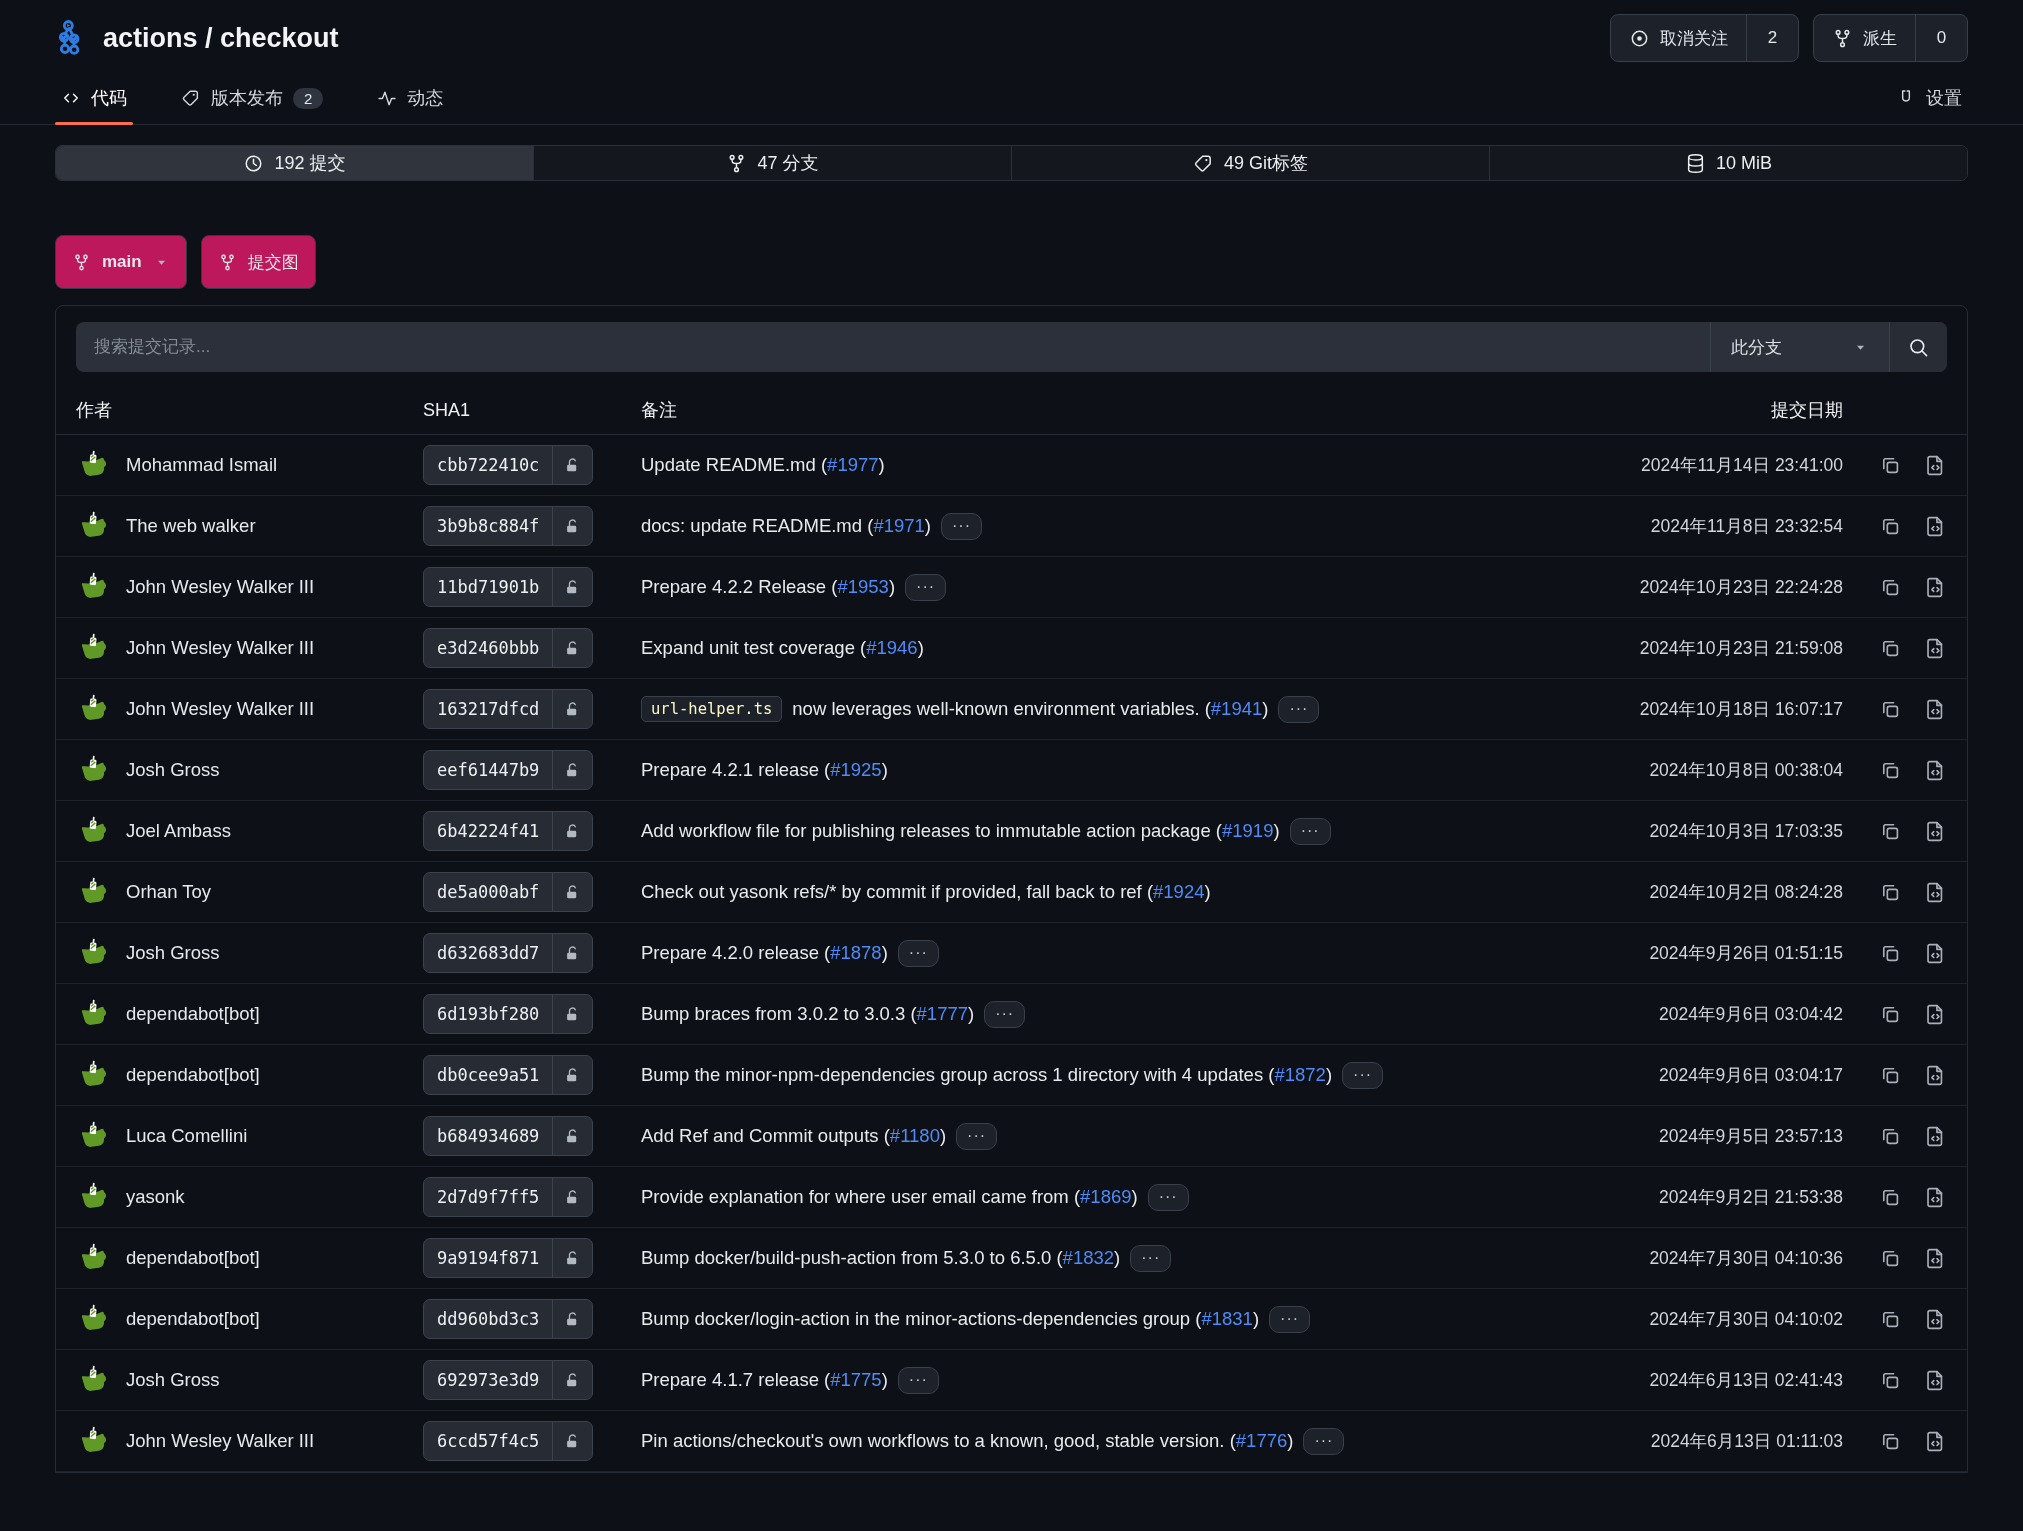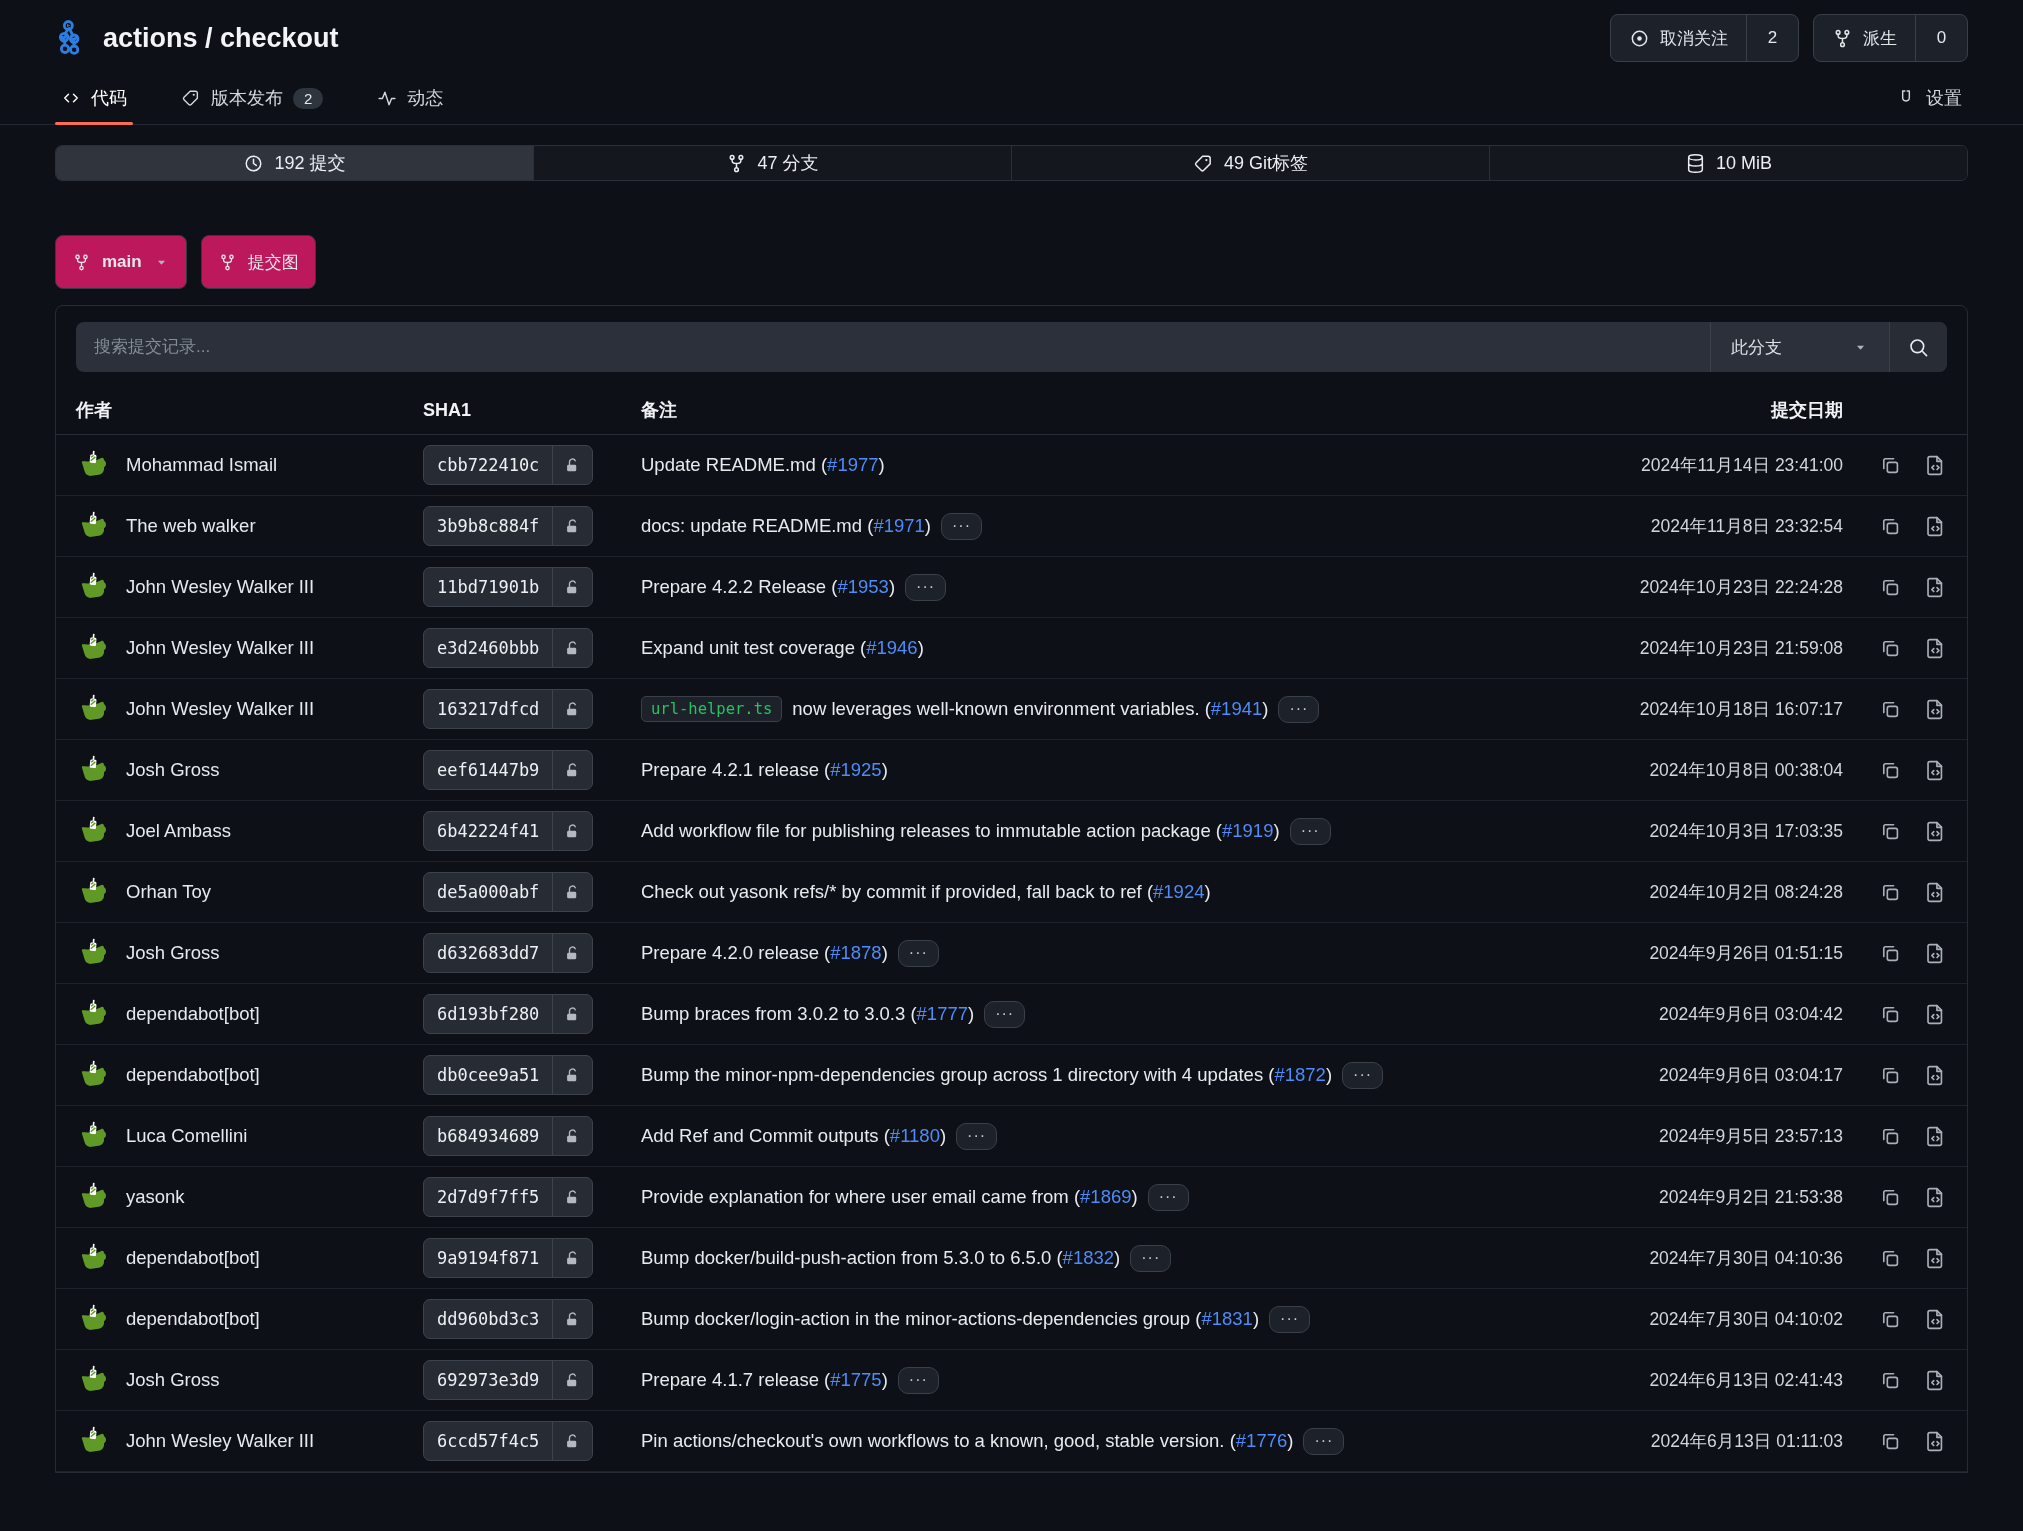--- a/index.html
+++ b/index.html
@@ -59,32 +59,32 @@
   .panel-head{background:#151a22;padding:17px 20px;font-size:21px;color:#f0f2f5;border-bottom:1px solid var(--panel-border);}
   .search-row{padding:16px 20px 14px 20px;}
   .search-bar{display:flex;height:50px;border-radius:8px;overflow:hidden;background:var(--input-bg);}
   .search-input{flex:1;background:transparent;border:none;outline:none;color:#e6e9ed;font-size:17px;padding:0 18px;font-family:inherit;}
   .search-input::placeholder{color:#858c96;}
   .scope{display:flex;align-items:center;gap:70px;padding:0 20px;border-left:1px solid #3b414b;font-size:17px;color:#dfe3e8;cursor:pointer;}
   .search-btn{display:flex;align-items:center;justify-content:center;width:58px;border-left:1px solid #3b414b;background:#272c35;color:#e8ebef;cursor:pointer;}
 
   
   .grid{display:grid;grid-template-columns:347px 218px minmax(0,1fr) max-content 104px;align-items:center;}
-  .thead{padding:0 20px;height:49px;border-bottom:1px solid var(--panel-border);font-weight:bold;font-size:18px;color:#f0f2f5;}
+  .thead{padding:0 20px;height:49px;border-bottom:1px solid var(--panel-border);font-weight:normal;font-size:18px;color:#f0f2f5;}
   .thead .h-date{text-align:right;}
   .commit-row{margin:0 0;padding:0 20px;height:61px;border-bottom:1px solid var(--row-border);}
   .author-cell{display:flex;align-items:center;gap:14px;min-width:0;}
   .author-name{font-size:18.5px;color:#e6e9ed;white-space:nowrap;overflow:hidden;text-overflow:ellipsis;}
   .avatar{width:36px;height:36px;flex:0 0 36px;}
   .sha-chip{display:inline-flex;align-items:stretch;height:40px;background:var(--chip-bg);border:1px solid var(--chip-border);border-radius:7px;overflow:hidden;cursor:pointer;}
   .sha-chip .sha{display:flex;align-items:center;padding:0 13px;font-size:17px;color:#eef0f3;}
   .sha-chip .lock{display:flex;align-items:center;padding:0 10px;border-left:1px solid var(--chip-border);color:#b3b9c3;}
   .msg-cell{display:flex;align-items:center;gap:10px;min-width:0;font-size:18.5px;color:#e8ebee;white-space:nowrap;overflow:hidden;}
   .msg-cell a{color:var(--link);text-decoration:none;}
-  .code-chip{font-family:"DejaVu Sans Mono","Liberation Mono",monospace;font-size:15.5px;background:#1c212a;border:1px solid #3a4049;border-radius:5px;padding:3px 9px;color:#22c55e;}
+  .code-chip{font-family:"DejaVu Sans Mono","Liberation Mono",monospace;font-size:15.5px;background:#1c212a;border:1px solid #3a4049;border-radius:5px;padding:3px 9px;color:#fef9c3;}
   .more-btn{flex:0 0 auto;border:1px solid #3a4049;background:#1c212a;color:#c6cbd2;border-radius:10px;padding:0 10px;height:27px;line-height:24px;font-size:16px;letter-spacing:1px;cursor:pointer;}
   .date-cell{text-align:left;font-size:17.5px;color:#d3d7dd;white-space:nowrap;padding-left:26px;}
   .actions-cell{display:flex;justify-content:flex-end;gap:22px;color:#aab0ba;}
   .actions-cell .abtn{cursor:pointer;}
 </style>
 </head>
 <body>
 
 <svg width="0" height="0" style="position:absolute">
   <symbol id="i-eye" viewBox="0 0 24 24">

